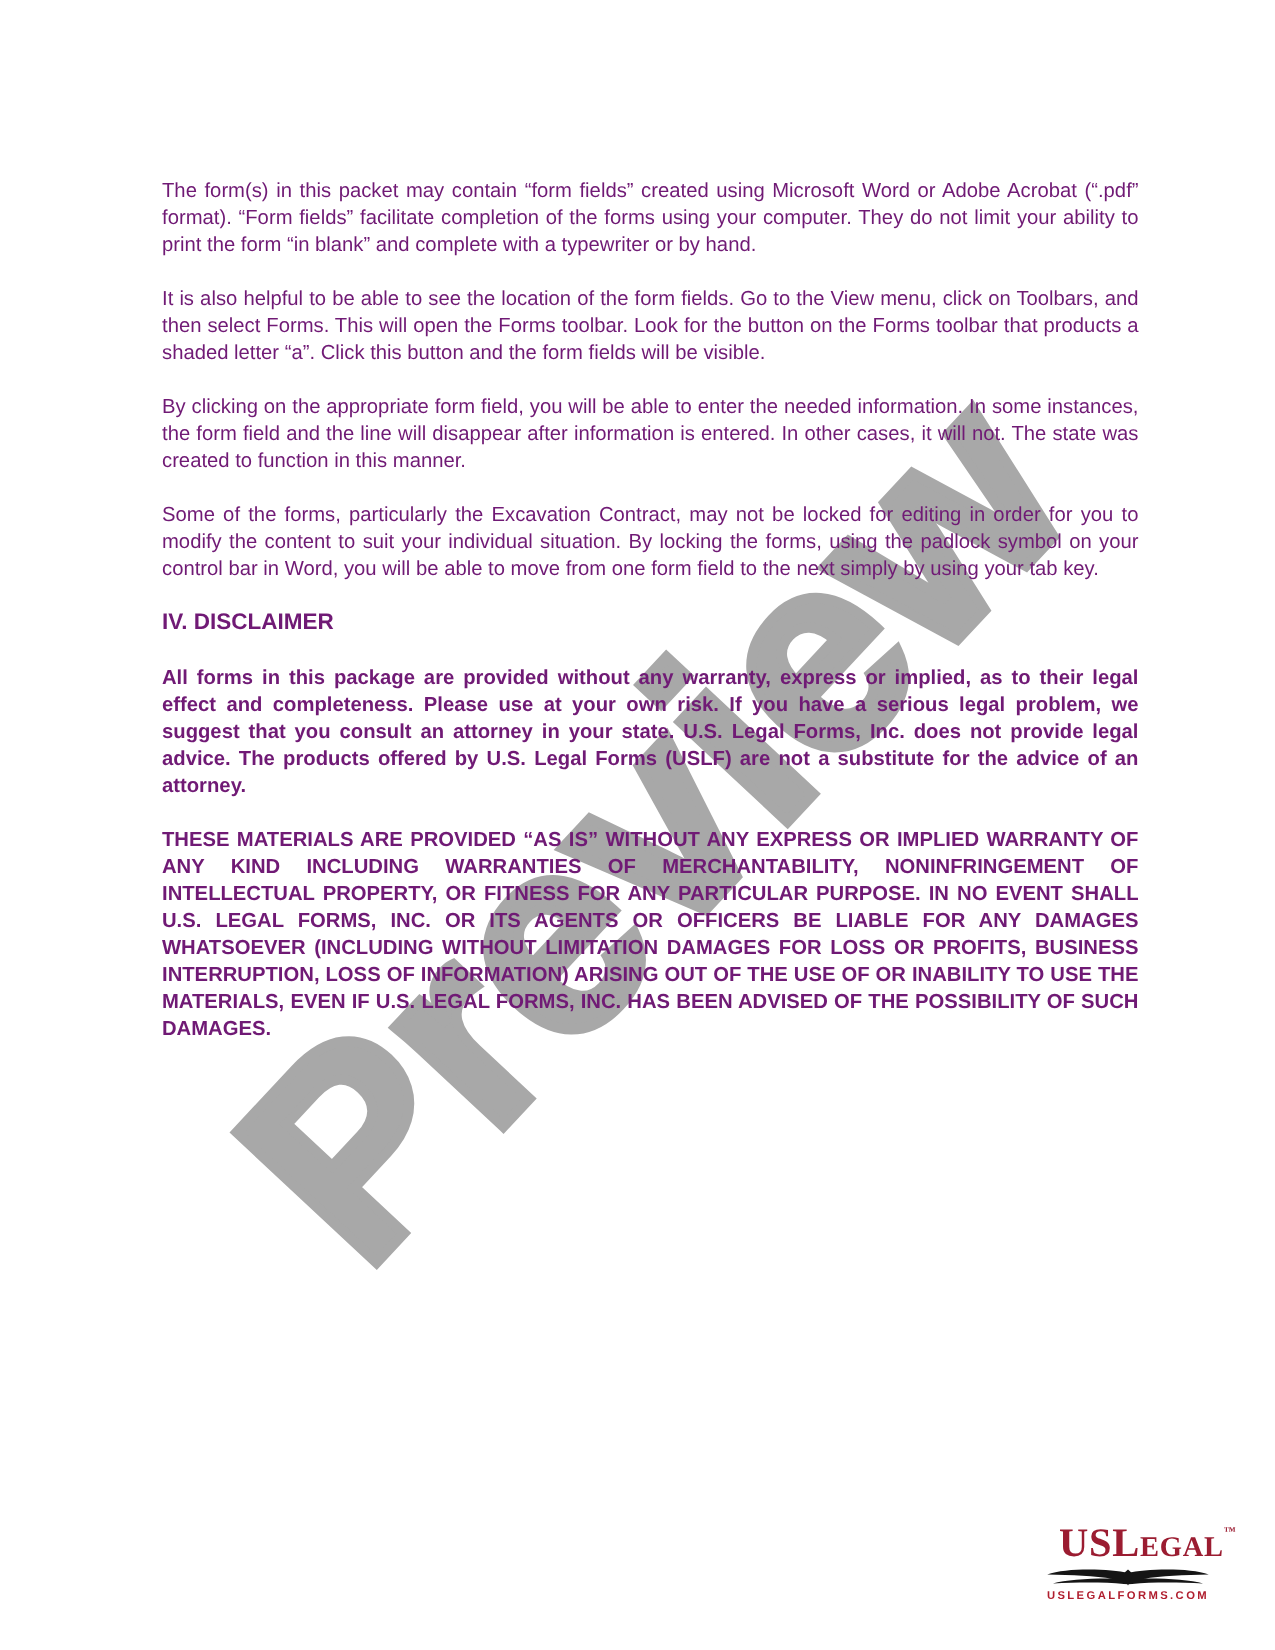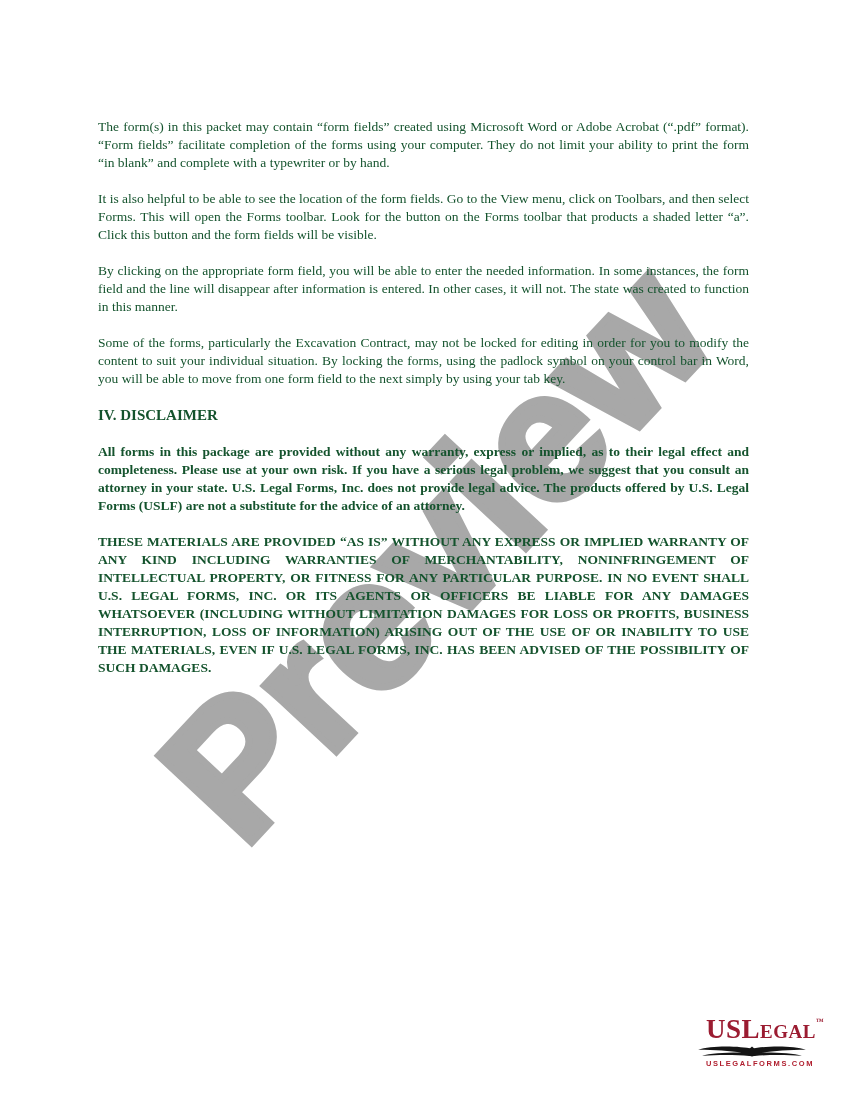--- a/index.html
+++ b/index.html
@@ -32,29 +32,28 @@
     transform: rotate(-47deg);
     transform-origin: center center;
     z-index: 1;
     white-space: nowrap;
     user-select: none;
   }
 
   
   .content {
     position: absolute;
-    left: 98px;
+    left: 108px;
     top: 118px;
     width: 651px;
     z-index: 2;
-    color: #14532d;
+    color: #701a75;
     font-size: 13.5px;
     line-height: 18px;
     text-align: justify;
-    font-family: Liberation Serif, serif;
   }
   .content p {
     margin: 0 0 18px 0;
   }
   .content p.bold { font-weight: bold; }
   .content h2.disclaimer-heading {
     font-size: 15px;
     font-weight: bold;
     text-align: left;
     margin: 0 0 19px 0;
@@ -83,21 +82,20 @@
   .logo-tm    { font-size: 8px; vertical-align: 14px; letter-spacing: 0; }
   .logo-wings { display: block; margin: 0 auto; width: 118px; height: 13px; }
   .logo-site {
     font-family: "Liberation Sans", sans-serif;
     font-size: 7.5px;
     font-weight: bold;
     letter-spacing: 1.6px;
     color: #b01e2e;
     margin-top: 1px;
     white-space: nowrap;
-    text-align: right;
   }
 </style>
 </head>
 <body>
 
 <div class="page">
 
   <div class="watermark">Preview</div>
 
   <div class="content">

